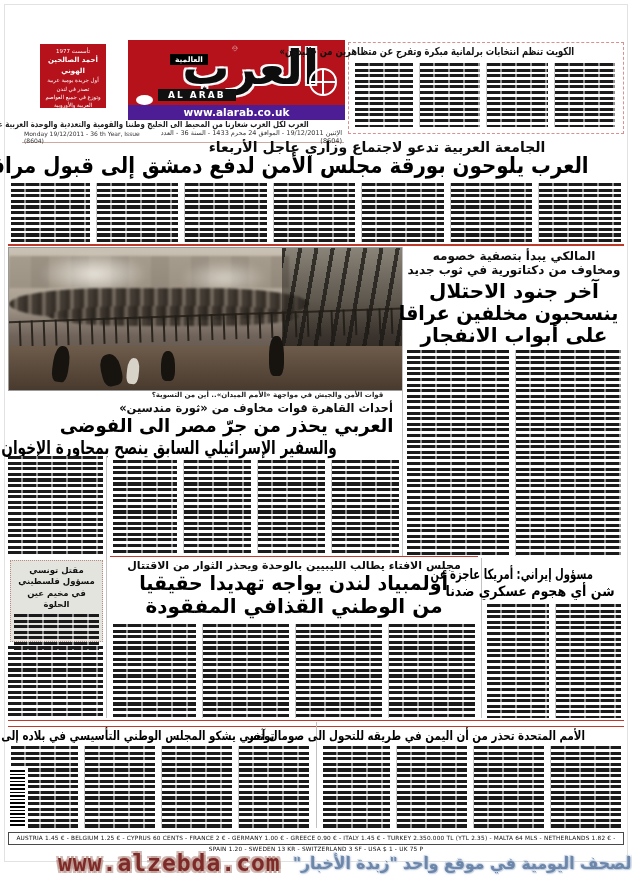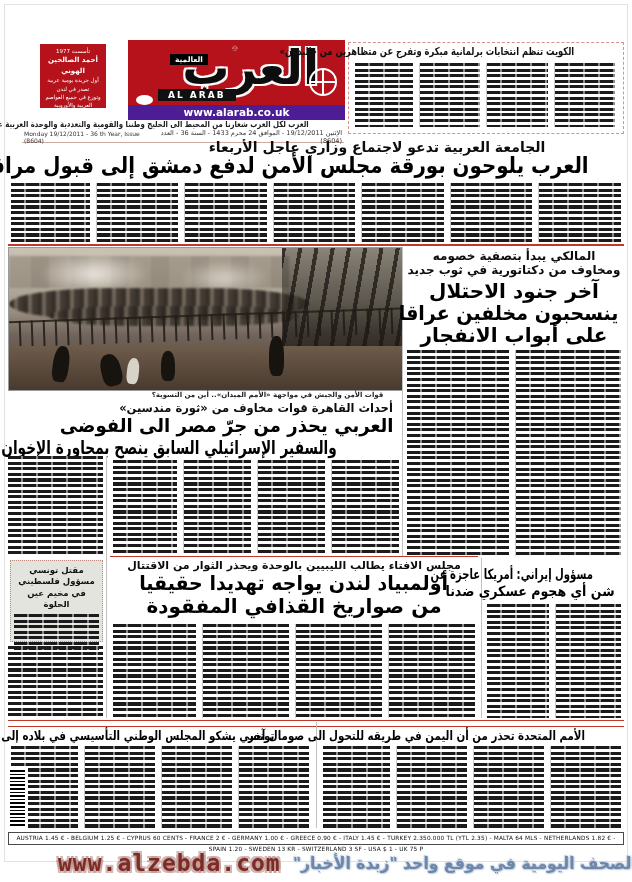--- a/index.html
+++ b/index.html
@@ -226,21 +226,21 @@
     <div class="greek" style="height:36px;margin-top:3px;"></div>
   </div>
   <div class="abs greek" style="left:8px;top:646px;width:95px;height:72px;"></div>
 
   <div class="redrule" style="left:110px;top:556px;width:368px;height:1px;"></div>
   <div class="abs kicker ar center" style="left:110px;top:559px;width:368px;font-size:11px;">
     <span class="sqz">مجلس الافتاء يطالب الليبيين بالوحدة ويحذر الثوار من الاقتتال</span>
   </div>
   <div class="abs headline ar center" style="left:110px;top:572px;width:368px;font-size:20px;line-height:23px;">
     <div><span class="sqz" style="--sx:.95">أولمبياد لندن يواجه تهديدا حقيقيا</span></div>
-    <div><span class="sqz">من صواريخ القذافي المفقودة</span></div>
+    <div><span class="sqz">من الوطني القذافي المفقودة</span></div>
   </div>
   <div class="cols" style="left:110px;top:624px;width:368px;height:94px;">
     <div class="col greek"></div>
     <div class="col greek"></div>
     <div class="col greek"></div>
     <div class="col greek"></div>
   </div>
 
   <div class="vline" style="left:481px;top:558px;height:160px;"></div>
   <div class="abs headline ar center" style="left:484px;top:566px;width:140px;font-size:14px;line-height:17px;">

